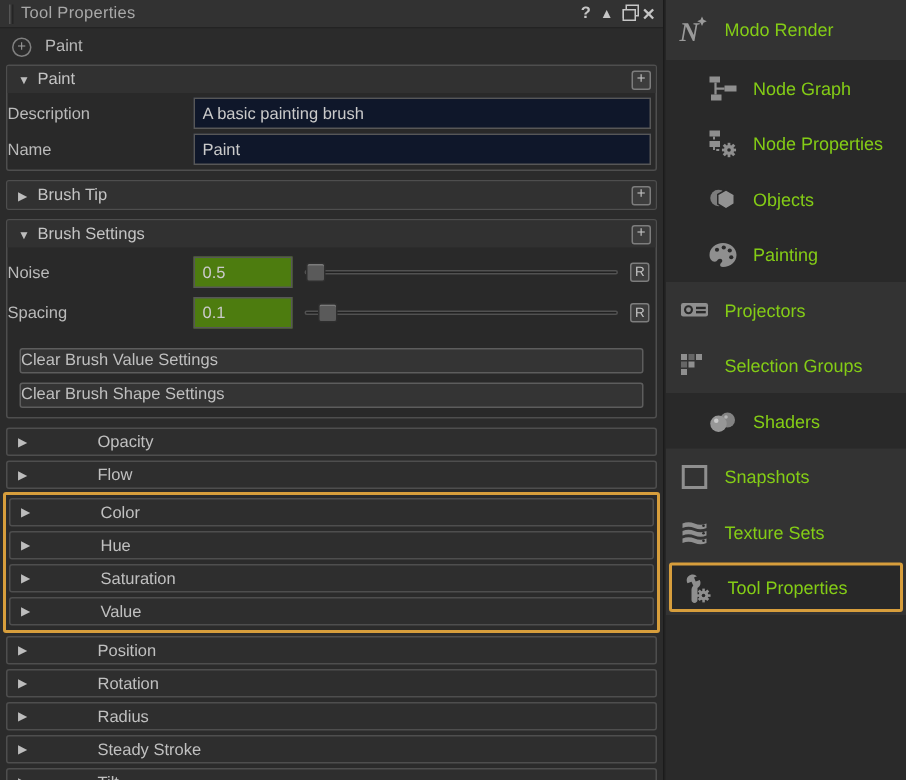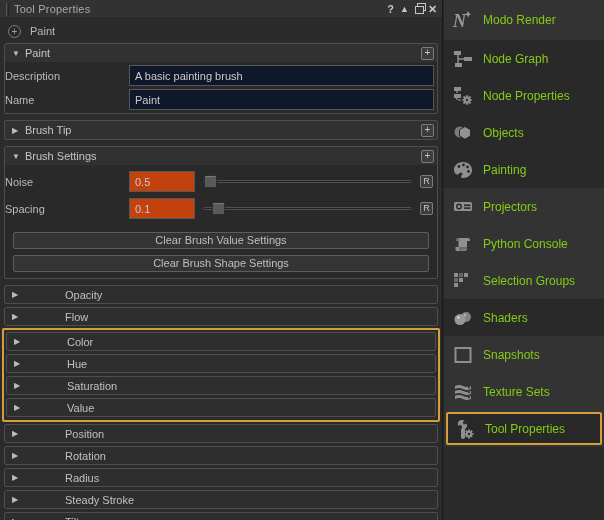--- a/index.html
+++ b/index.html
@@ -40,48 +40,48 @@
               border:1px solid #7d7d7d; border-radius:2px; color:#c4c4c4;
               font-size:10px; line-height:10px; text-align:center; }
 
   .field-row { display:flex; align-items:center; margin:3px 3px 3px 0; }
   .field-label { width:124px; flex:none; text-align:left; padding-right:7px;
                  color:#bababa; font-size:11px; }
   .text-field { flex:1; height:21px; background:#0f172a; border:1px solid #575757;
                 color:#cacaca; font-size:11px; padding:0 5px; outline:none; }
 
   .param-row { display:flex; align-items:center; margin:6px 3px 6px 0; }
-  .value-field { width:66px; flex:none; height:21px; background:#c2410c; border:1px solid #575757;
+  .value-field { width:66px; flex:none; height:21px; background:#4d7c0f; border:1px solid #575757;
                  color:#cacaca; font-size:11px; padding:0 5px; outline:none; }
   .slider { position:relative; flex:1; height:14px; margin:0 8px; }
   .slider-track { position:absolute; left:0; right:0; top:5px; height:3px;
                   background:#212121; border:1px solid #515151; border-radius:2px; }
   .slider-handle { position:absolute; top:0; width:13px; height:13px;
                    background:#5a5a5a; border:1px solid #2e2e2e; border-radius:2px;
                    box-shadow:inset 0 1px 0 #7b7b7b; }
   .r-btn { width:13px; height:13px; flex:none; background:#3d3d3d; border:1px solid #7d7d7d;
            border-radius:2px; color:#c4c4c4; font-size:9px; line-height:11px; text-align:center;
            margin-right:1px; }
 
   .clear-btn { display:block; margin:0 8px 6px 8px; width:calc(100% - 16px); height:17px;
                background:#343434; border:1px solid #5d5d5d; border-radius:2px;
-               color:#bfbfbf; font-size:11px; text-align:center; line-height:15px; }
+               color:#bfbfbf; font-size:11px; text-align:left; line-height:15px; }
   .btn-gap { height:7px; }
 
   .crow { height:19px; border:1px solid #4e4e4e; border-radius:2px; background:#2e2e2e;
           display:flex; align-items:center; padding-left:7px; margin-bottom:3px; cursor:default; }
   .crow .hdr-label { color:#c0c0c0;margin-left:40px; }
 
   .highlight-box { border:2px solid #d79e3c; border-radius:2px;
                    margin:-1px -2px 2px -2px; padding:2px 2px 0 2px; }
 
   
   .sidebar { position:absolute; left:444px; top:0; width:160px; height:520px; background:#2a2a2a; }
   .sb-group-light { background:#333333; }
-  .sb-group-dark  { background:#292929; }
+  .sb-group-dark  { background:#292929;padding-left:19px; }
   .sb-item { height:37px; display:flex; align-items:center; padding-left:7px; cursor:default; }
   .sb-item.tall { height:40px; }
   .sb-icon { width:24px; height:24px; margin-right:8px; flex:none;
              display:flex; align-items:center; justify-content:center; }
   .sb-label { color:#84cc16; font-size:12px; white-space:nowrap; }
   .sb-active-wrap { padding:2px 2px; height:37px; }
   .sb-active { height:33px; border:2px solid #d79e3c; border-radius:2px; background:#282828;
                display:flex; align-items:center; padding-left:5px; }
 </style>
 </head>
@@ -293,30 +293,20 @@
       <span class="sb-icon">
         <svg width="20" height="20" viewBox="0 0 20 20">
             <rect x="1" y="5" width="18" height="9" rx="1.5" fill="#8f8f8f"></rect>
             <circle cx="6" cy="9.5" r="3" fill="#292929"></circle>
             <circle cx="6" cy="9.5" r="1.6" fill="#8f8f8f"></circle>
             <rect x="11" y="7.5" width="6.5" height="1.6" fill="#292929"></rect>
             <rect x="11" y="10.3" width="6.5" height="1.6" fill="#292929"></rect>
           </svg>
       </span>
       <span class="sb-label">Projectors</span>
-    </div>
-    <div class="sb-item">
-      <span class="sb-icon">
-        <svg width="20" height="20" viewBox="0 0 20 20">
-            <path d="M5 4 H15 C16.5 4 17 5 17 6 V7 H14 V15 C14 16.2 13 17 12 17 H4 C3 17 2.5 16 2.5 15 V13 H5.5 V6 C5.5 5 5.8 4 5 4 Z" fill="#8f8f8f"></path>
-            <path d="M5 4 C3.8 4 3 4.8 3 6 V7 H6.5 V6 C6.5 4.8 6.2 4 5 4 Z" fill="#6e6e6e"></path>
-            <path d="M14 15 V13 H6 V15 C6 16.2 6.8 17 8 17" fill="#6e6e6e"></path>
-          </svg>
-      </span>
-      <span class="sb-label">Python Console</span>
     </div>
     <div class="sb-item">
       <span class="sb-icon">
         <svg width="20" height="20" viewBox="0 0 20 20" fill="#8f8f8f">
             <rect x="1" y="2" width="4" height="4"></rect>
             <rect x="6" y="2" width="4" height="4" opacity="0.55"></rect>
             <rect x="11" y="2" width="4" height="4"></rect>
             <rect x="1" y="7" width="4" height="4" opacity="0.55"></rect>
             <rect x="6" y="7" width="4" height="4"></rect>
             <rect x="1" y="12" width="4" height="4"></rect>

